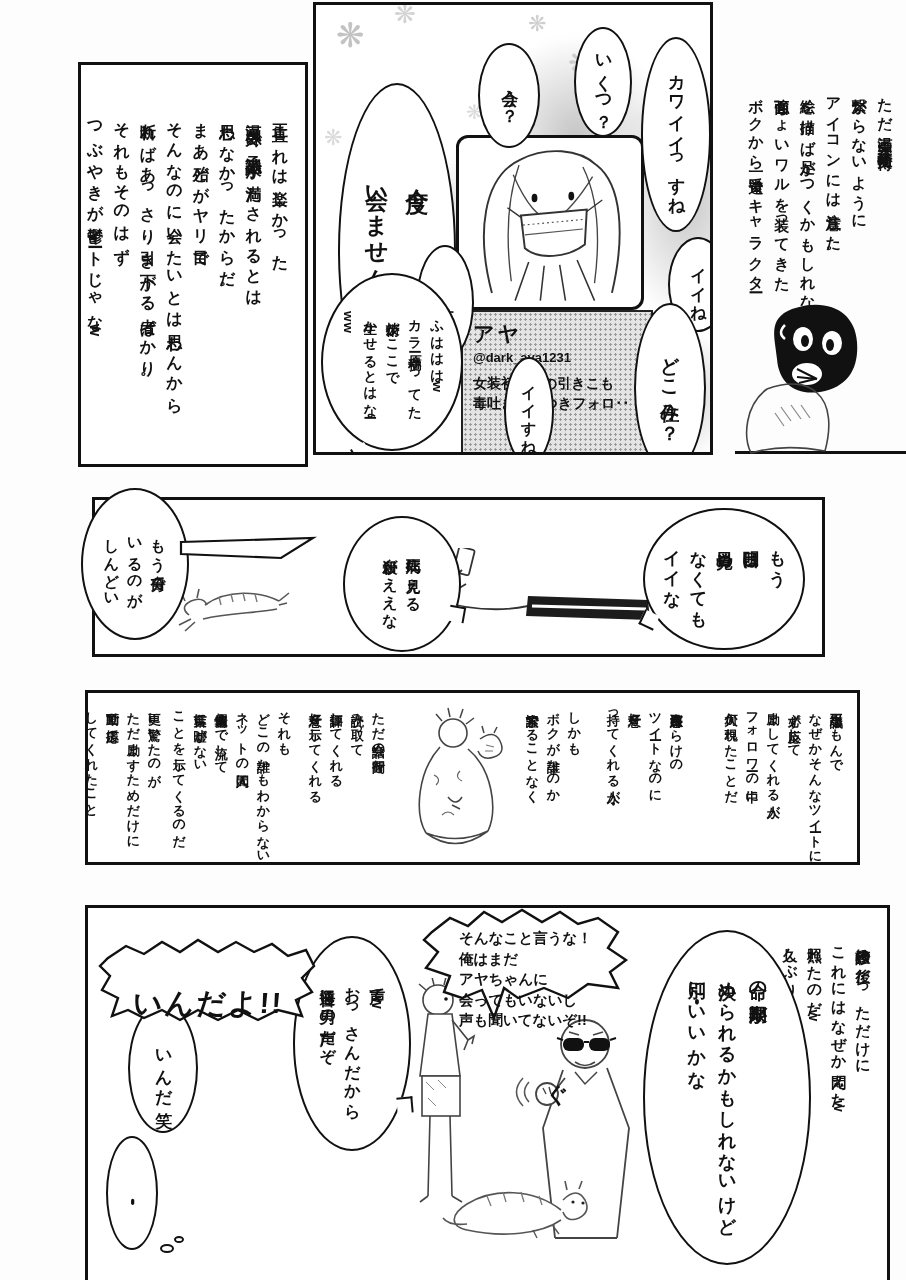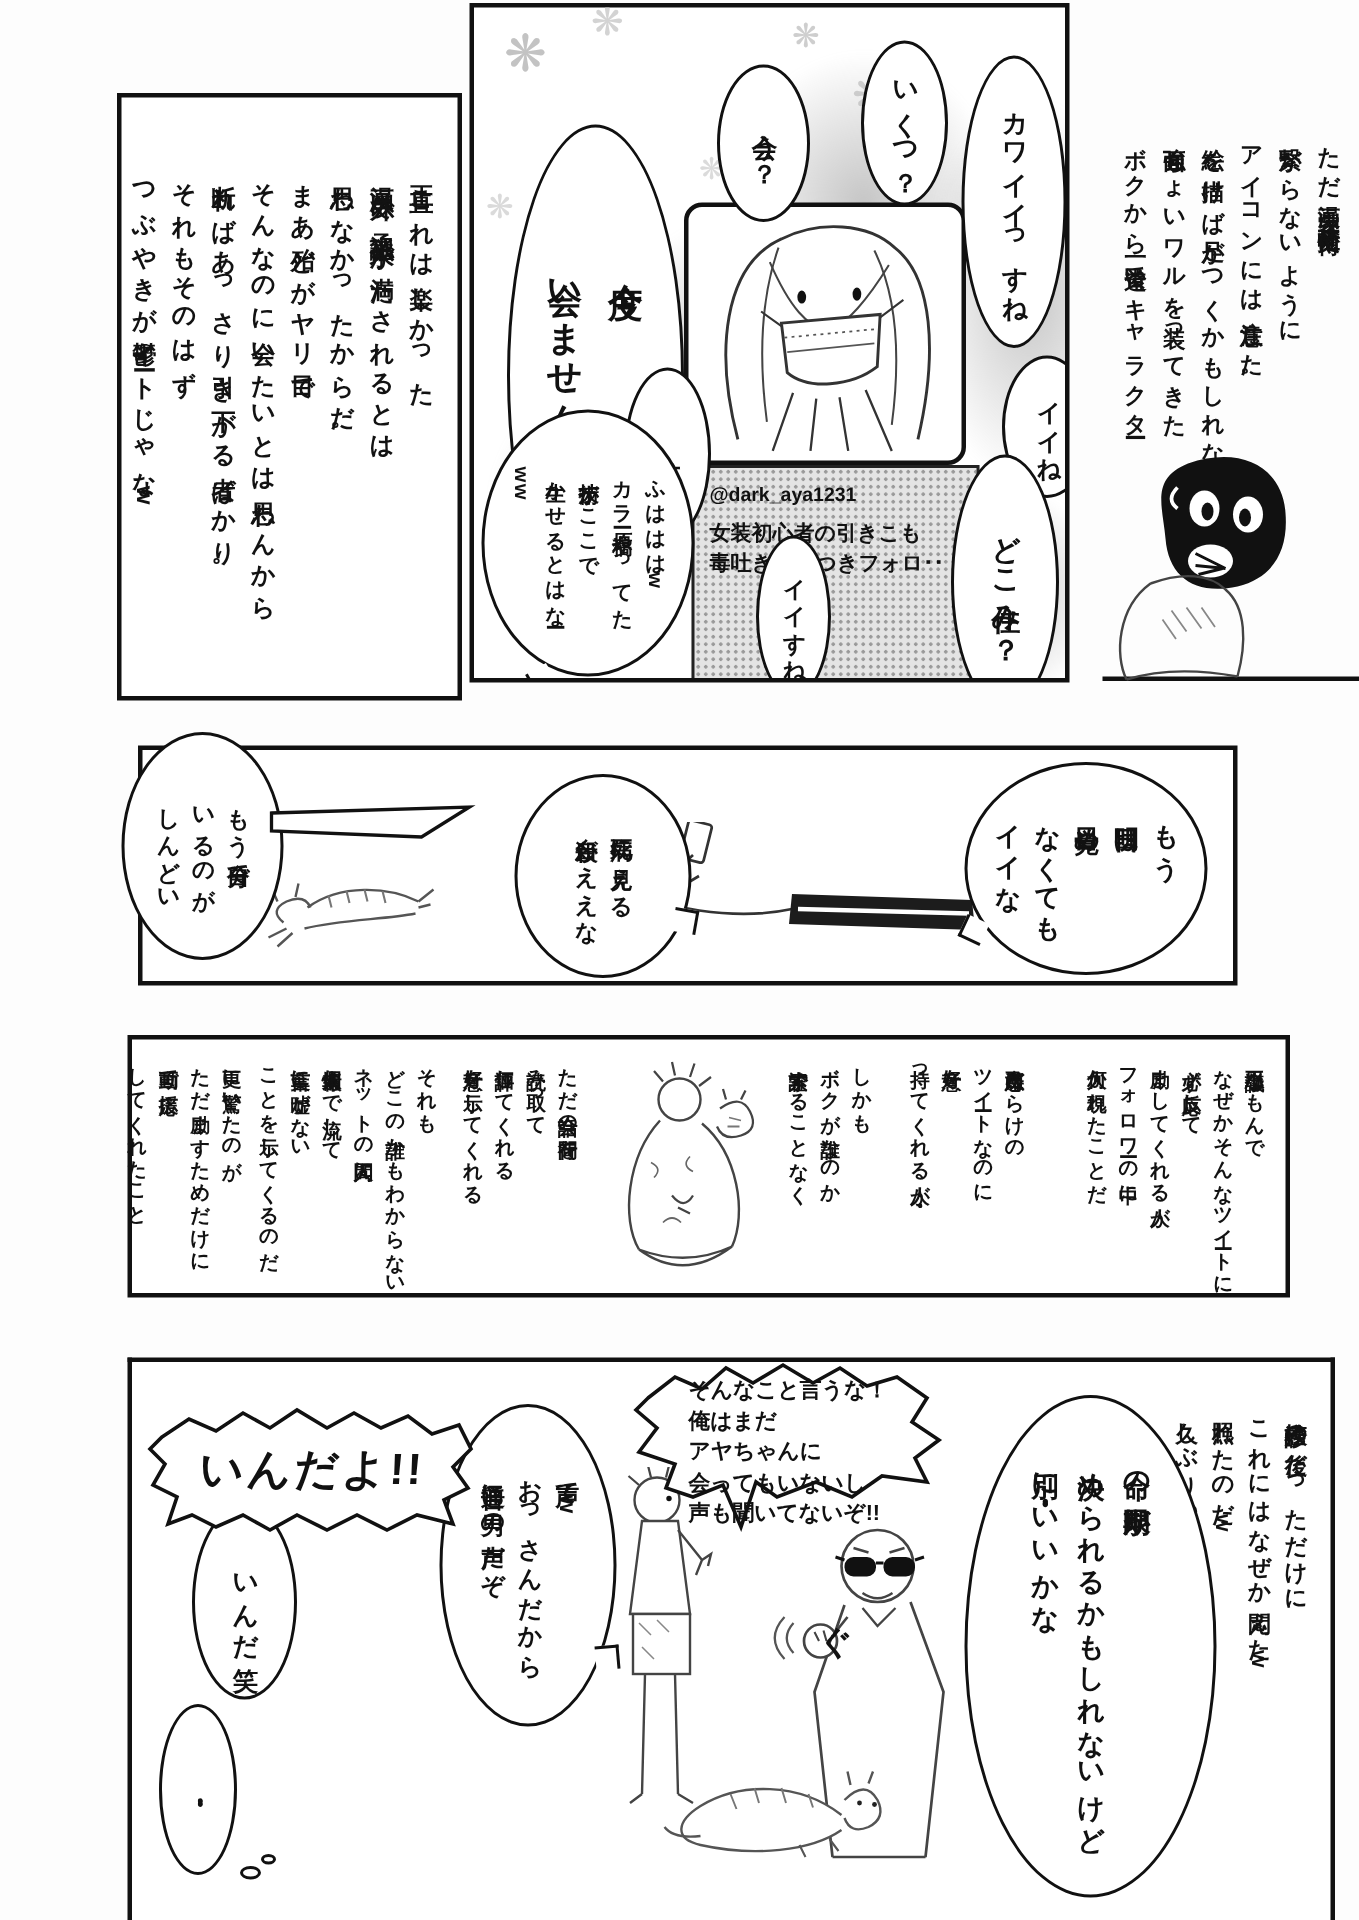--- a/index.html
+++ b/index.html
@@ -11,21 +11,21 @@
   .vtext { position:absolute; writing-mode:vertical-rl; white-space:pre-line;
            color:#121212; font-weight:700; }
   .narr { font-size:15px; line-height:1.62; letter-spacing:1.5px; }
   .bubble { position:absolute; background:#fff; border:2.5px solid #111; border-radius:50%;
             display:flex; align-items:center; justify-content:center; z-index:3; }
   .bubble .vt { writing-mode:vertical-rl; white-space:pre-line; font-weight:700; color:#111;
                 line-height:1.55; letter-spacing:1px; text-align:start; }
   .htext { white-space:pre-line; font-weight:700; color:#111; }
   .tail { position:absolute; width:16px; height:16px; background:#fff;
           border-left:2.5px solid #111; border-bottom:2.5px solid #111; z-index:2; }
-  .spiky { position:absolute; z-index:3; display:flex; align-items:center; justify-content:center; }
+  .spiky { position:absolute; z-index:3; display:flex; align-items:flex-end; justify-content:center; }
   .spiky > svg { position:absolute; inset:0; width:100%; height:100%; }
   .spiky .htext { position:relative; z-index:1; text-align:center; }
   .mist { position:absolute; border-radius:50%; filter:blur(3px);
           background:radial-gradient(closest-side, rgba(150,150,150,.55), rgba(150,150,150,0)); }
   .halftone { background-color:#e4e4e4;
           background-image:radial-gradient(#9a9a9a 1px, transparent 1.3px);
           background-size:5px 5px; }
   .drawing { position:absolute; z-index:1; }
   .drawing svg { width:100%; height:100%; }
   .dot-tail { position:absolute; background:#fff; border:2px solid #111; border-radius:50%; z-index:5; }
@@ -81,20 +81,21 @@
         <path d="M64,80 L132,74 L130,110 C112,124 82,126 68,114 Z" fill="#fff" stroke="#333" stroke-width="2"></path>
         <path d="M66,90 L130,84" stroke="#555" stroke-width="1.2" stroke-dasharray="2 3"></path>
         <path d="M68,100 L128,94" stroke="#555" stroke-width="1.2"></path>
         <path d="M64,82 L50,72 M132,76 L148,64" stroke="#333" stroke-width="1.4"></path>
         <path d="M72,128 L58,168 M122,126 L140,168 M88,132 L84,168 M104,131 L110,168" fill="none" stroke="#333" stroke-width="1.6"></path>
       </svg>
     </div>
 
     <div class="halftone" style="position:absolute; left:145px; top:305px; width:192px; height:148px;
                 border:2px solid #222; z-index:2; padding:8px 10px;">
+      <div class="htext" style="font-size:21px; letter-spacing:3px;">アヤ</div>
       <div class="htext" style="font-size:13px; margin-top:2px;">@dark_aya1231</div>
       <div class="htext" style="font-size:14px; margin-top:8px; line-height:1.45;">女装初心者の引きこも
 毒吐き垢につきフォロ･･</div>
     </div>
 
     <div class="bubble" style="left:22px; top:78px; width:118px; height:335px;">
       <div class="vt" style="font-size:23px; line-height:1.75;">今度
 会いませんか？</div>
     </div>
     <div class="bubble" style="left:162px; top:38px; width:62px; height:105px;">

